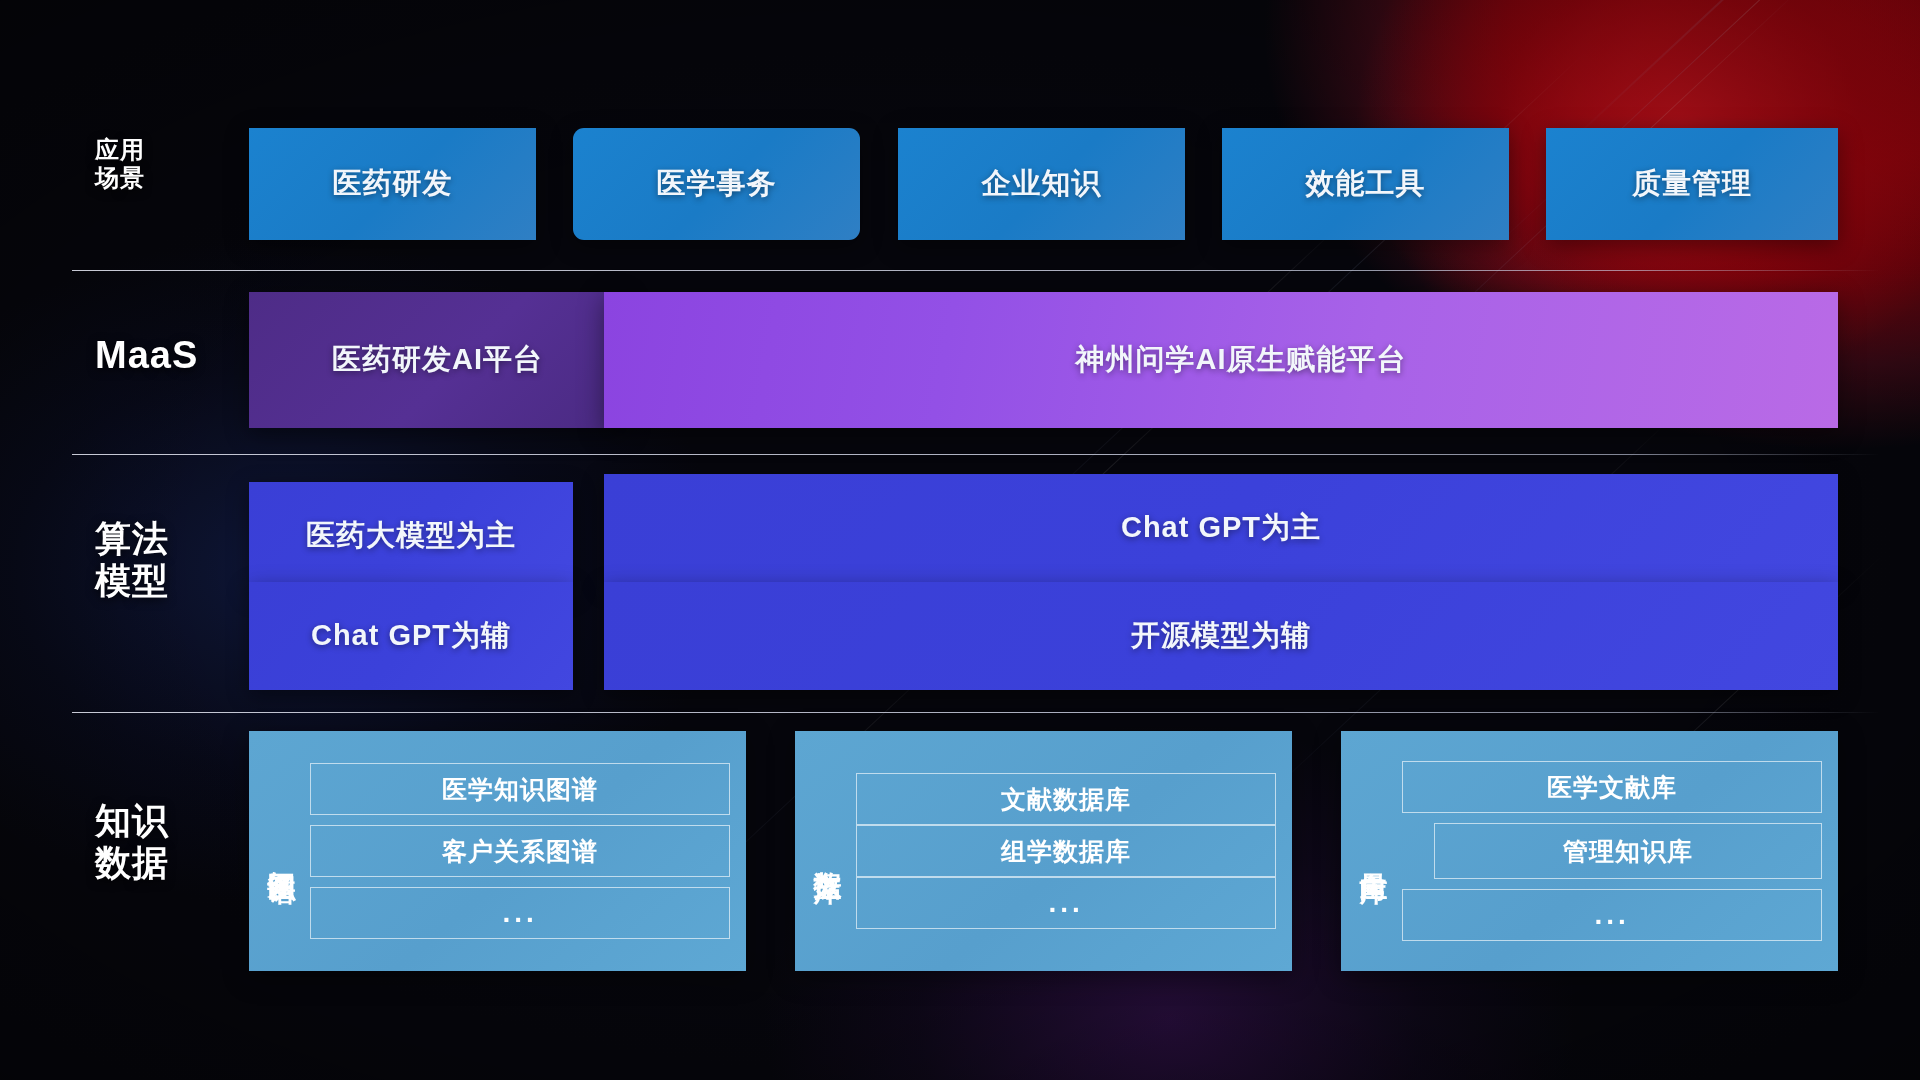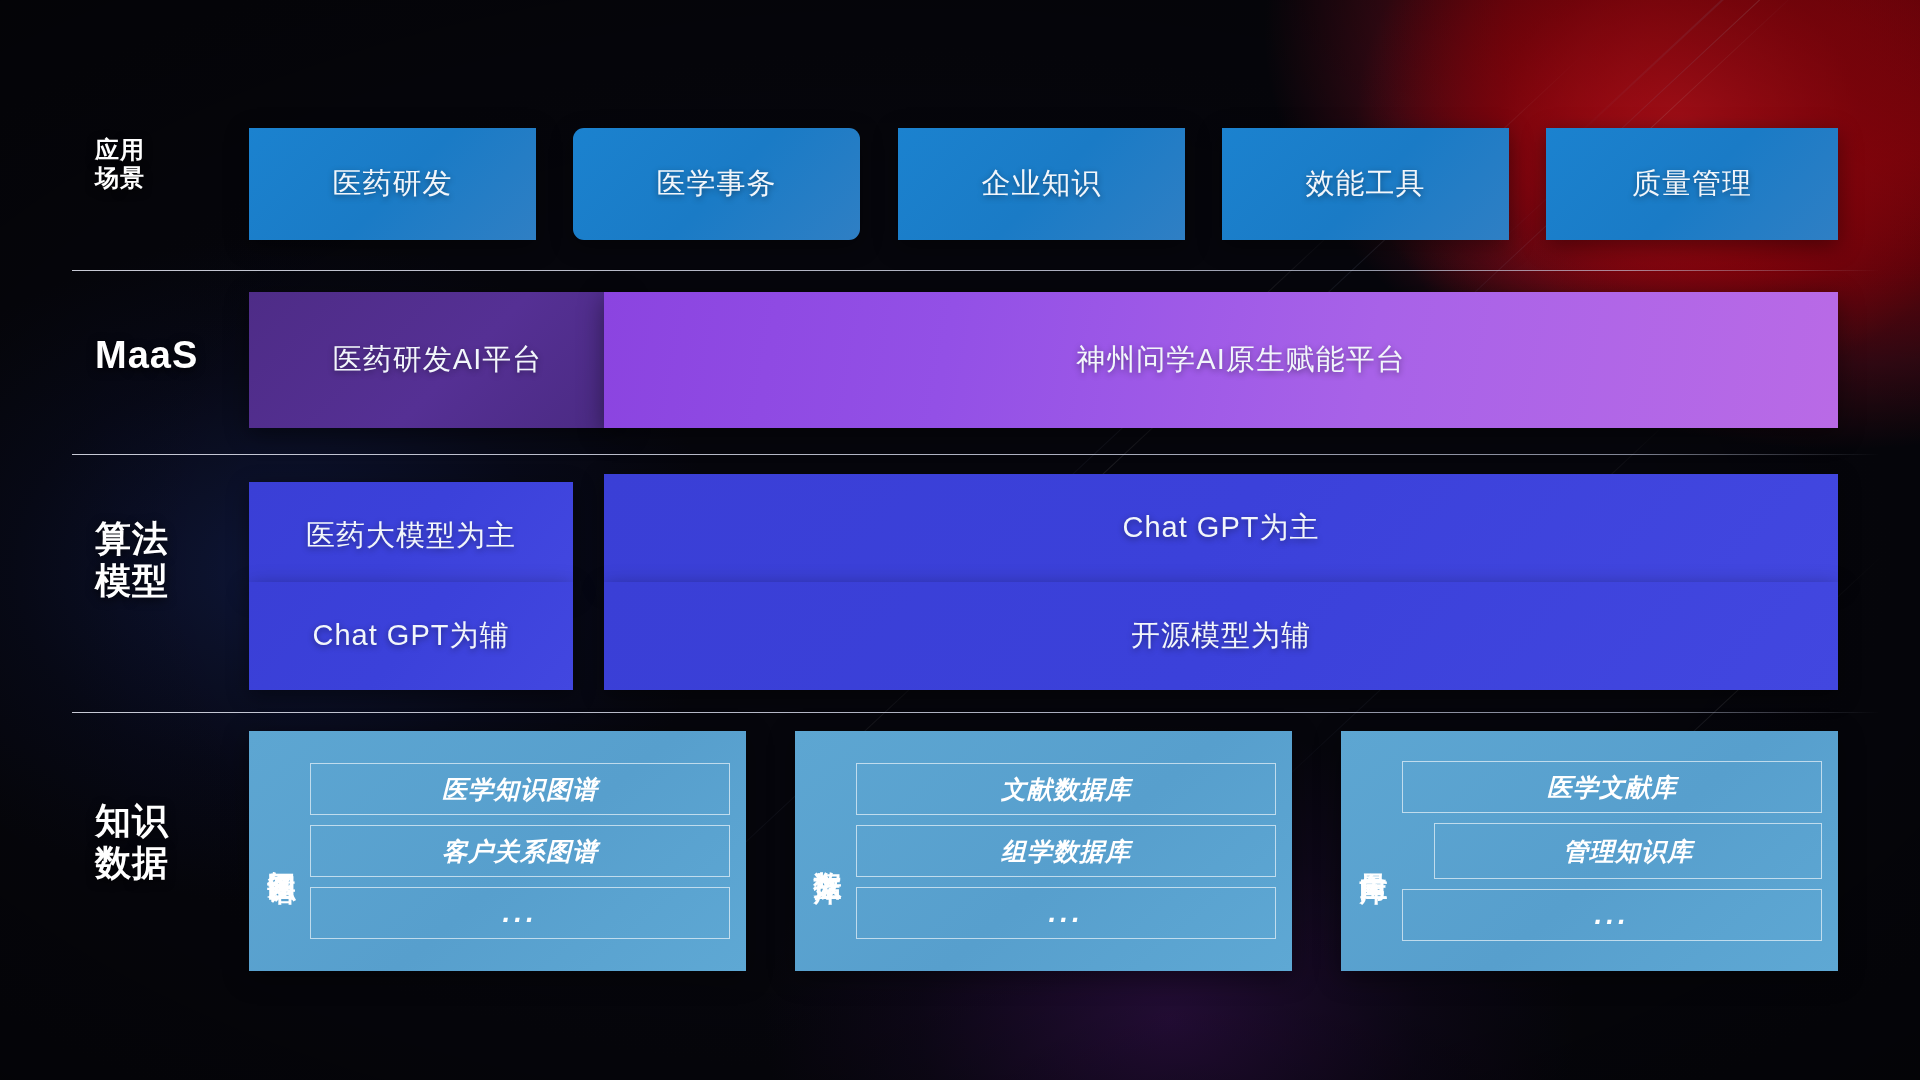--- a/index.html
+++ b/index.html
@@ -56,21 +56,21 @@
     letter-spacing:1px; text-align:left;
     text-shadow:0 2px 10px rgba(0,0,0,.85);
   }
   .divider {
     position:absolute; left:72px; width:1808px; height:1px;
     background:linear-gradient(90deg, rgba(226,228,240,.88) 0%,
        rgba(214,218,236,.80) 55%, rgba(206,212,234,.62) 86%, rgba(206,212,234,0) 100%);
   }
   .box { position:absolute; display:flex; align-items:center; justify-content:center; }
   .box span {
-    color:#f2f6fb; font-weight:normal; letter-spacing:1px;
+    color:#f2f6fb; font-weight:bold; letter-spacing:1px;
     text-shadow:0 2px 6px rgba(0,0,0,.42);
   }
   
   .app-box {
     background:linear-gradient(135deg,#1b82cf 0%,#1a7bc6 52%,#2f7fc4 100%);
     box-shadow:0 6px 22px rgba(0,0,0,.42);
   }
   .app-box span { font-size:29px; }
   
   .maas-left {
@@ -100,21 +100,21 @@
     line-height:1.04; letter-spacing:1px;
     writing-mode:vertical-rl; text-orientation:upright;
     flex:0 0 auto; text-align:center;
   }
   .kpanel-items { flex:1 1 auto; display:flex; flex-direction:column; }
   .kitem {
     border:1px solid rgba(255,255,255,.62);
     display:flex; align-items:center; justify-content:center;
   }
   .kitem span {
-    color:#ffffff; font-weight:bold; font-size:25px; letter-spacing:1px;font-style:italic;
+    color:#ffffff; font-weight:bold; font-size:25px; letter-spacing:1px;
   }
   .kitem.ellipsis span { font-size:28px; letter-spacing:4px; }
 </style>
 </head>
 <body>
 
 <div id="bg">
   <div class="glow-blue"></div>
   <div class="glow-violet"></div>
   <div class="glow-red"></div>
@@ -207,21 +207,21 @@
         <span>客户关系图谱</span>
       </div>
       <div class="kitem ellipsis" style="height:52px;">
         <span>...</span>
       </div>
     </div>
   </div>
 
   <div class="kpanel" style="left:795px; top:731px; width:497px; height:240px; padding:14px 16px 14px 18px;">
     <div class="kpanel-label" style="height:160px; margin-right:14px;">数据库</div>
-    <div class="kpanel-items" style="gap:10px;">
+    <div class="kpanel-items" style="gap:0;">
       <div class="kitem" style="height:52px;">
         <span>文献数据库</span>
       </div>
       <div class="kitem" style="height:52px;">
         <span>组学数据库</span>
       </div>
       <div class="kitem ellipsis" style="height:52px;">
         <span>...</span>
       </div>
     </div>

